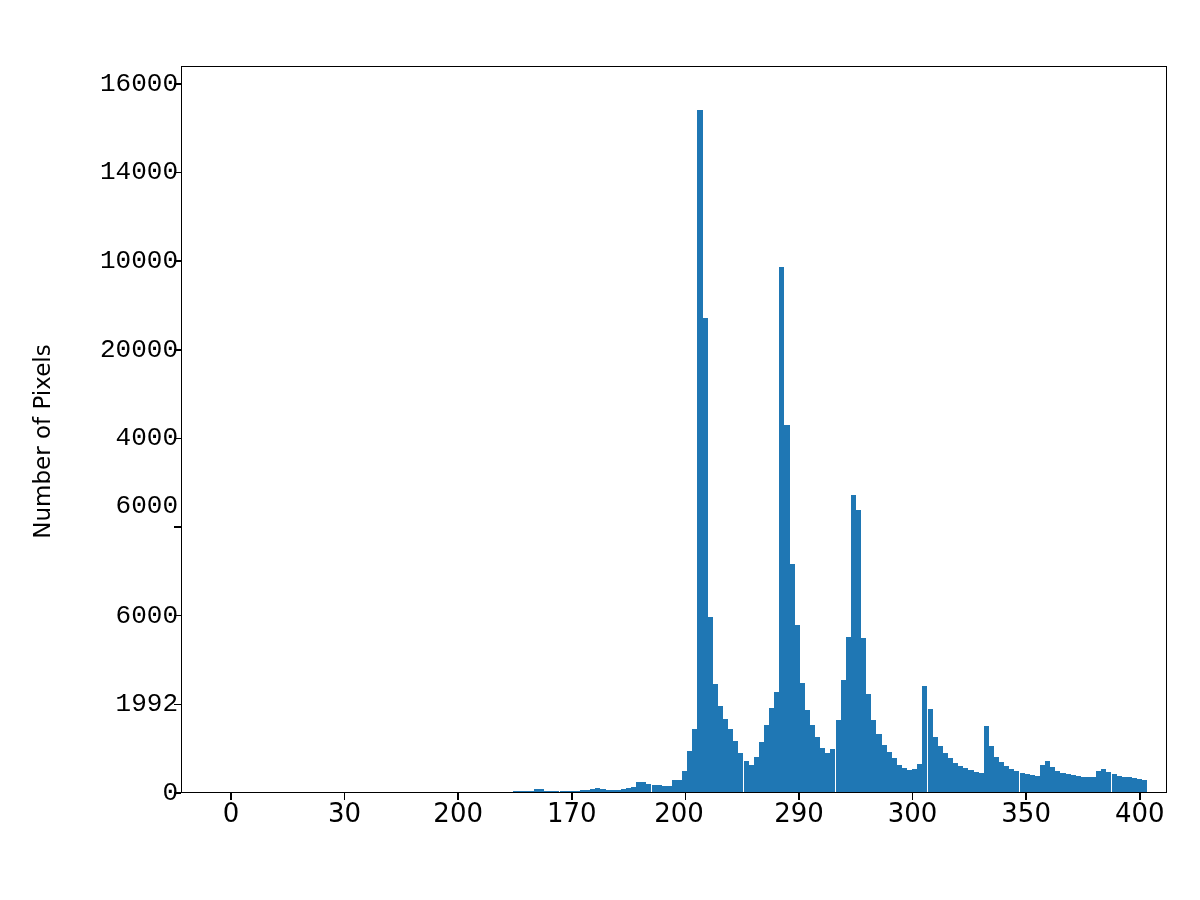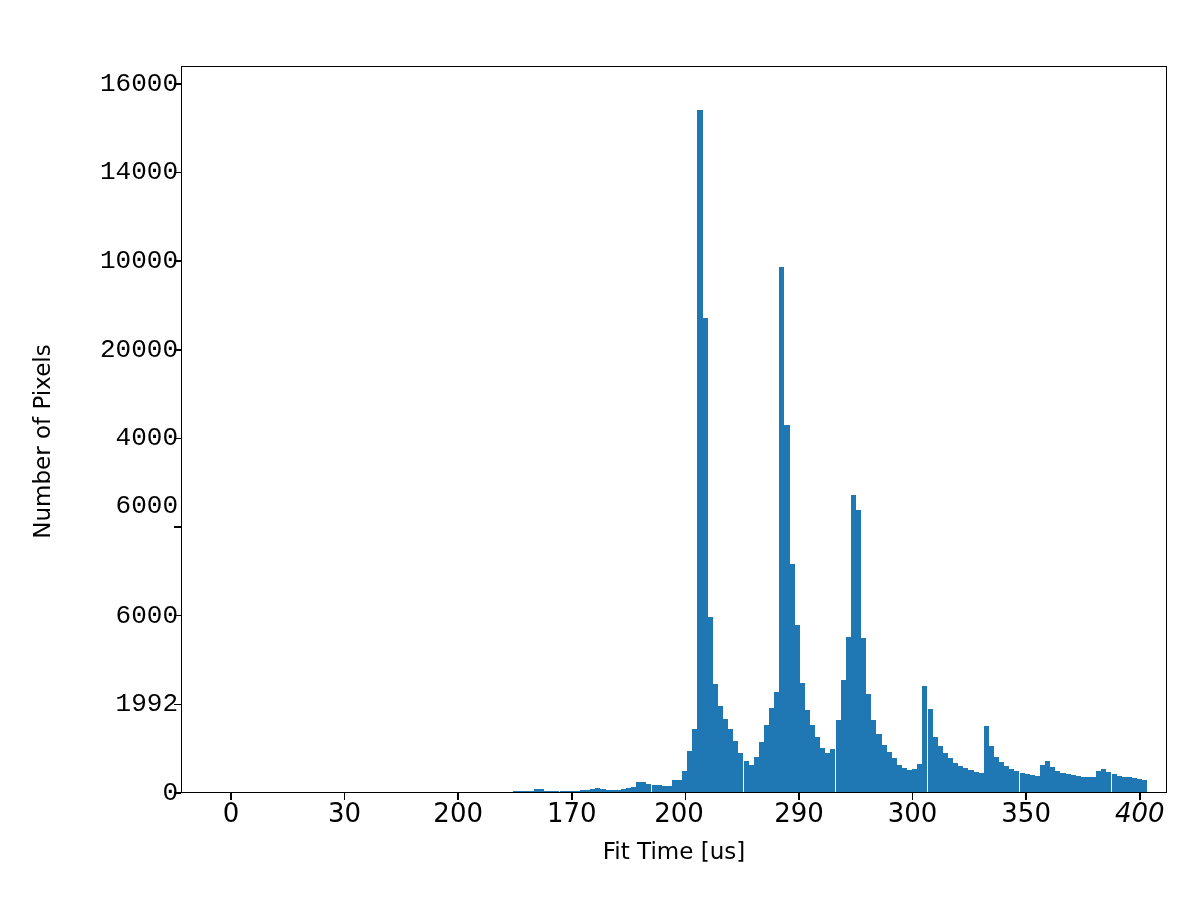--- a/index.html
+++ b/index.html
@@ -273,20 +273,19 @@
       <div class="xtick-label" style="left: 571.765px;">170</div>
       <div class="xtick-mark" style="left: 684.559px;"></div>
       <div class="xtick-label" style="left: 679px;">200</div>
       <div class="xtick-mark" style="left: 798.154px;"></div>
       <div class="xtick-label" style="left: 798.954px;">290</div>
       <div class="xtick-mark" style="left: 911.748px;"></div>
       <div class="xtick-label" style="left: 912.548px;">300</div>
       <div class="xtick-mark" style="left: 1025.34px;"></div>
       <div class="xtick-label" style="left: 1026.14px;">350</div>
       <div class="xtick-mark" style="left: 1138.94px;"></div>
-      <div class="xtick-label" style="left: 1139.74px; font-style: italic;">400</div>
+      <div class="xtick-label" style="left: 1139.74px;">400</div>
     </div>
 
-  <div id="xlabel">Fit Time [us]</div>
 
   <div id="ylabel">Number of Pixels</div>
 
 </div>
 
 </body></html>

